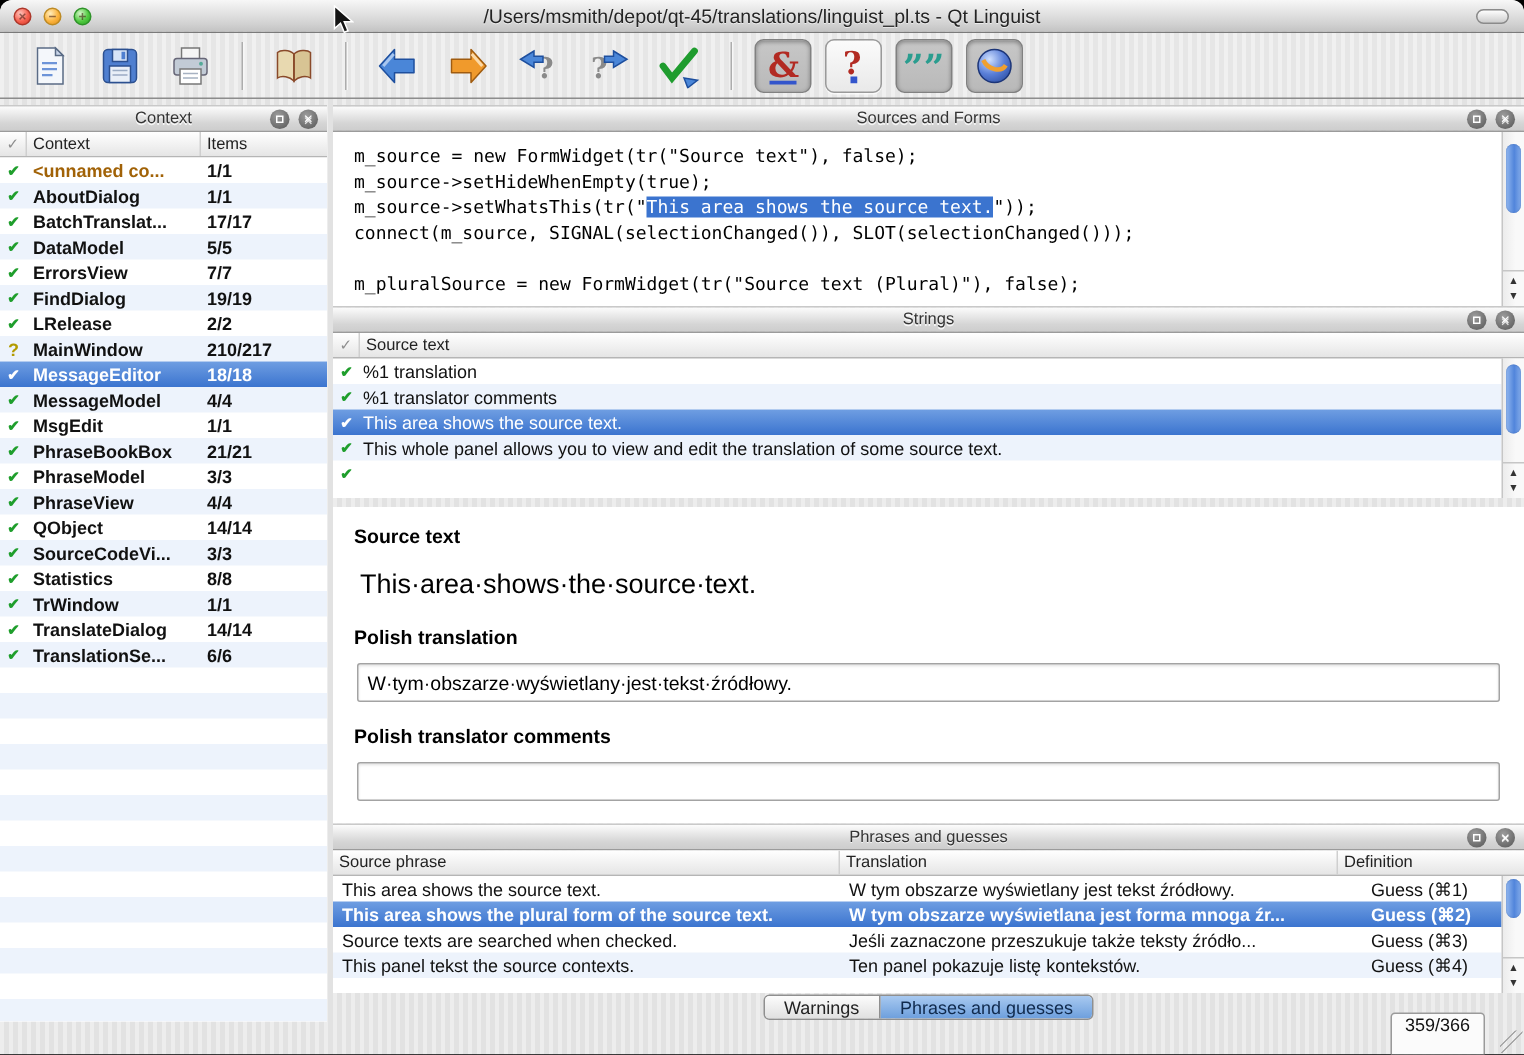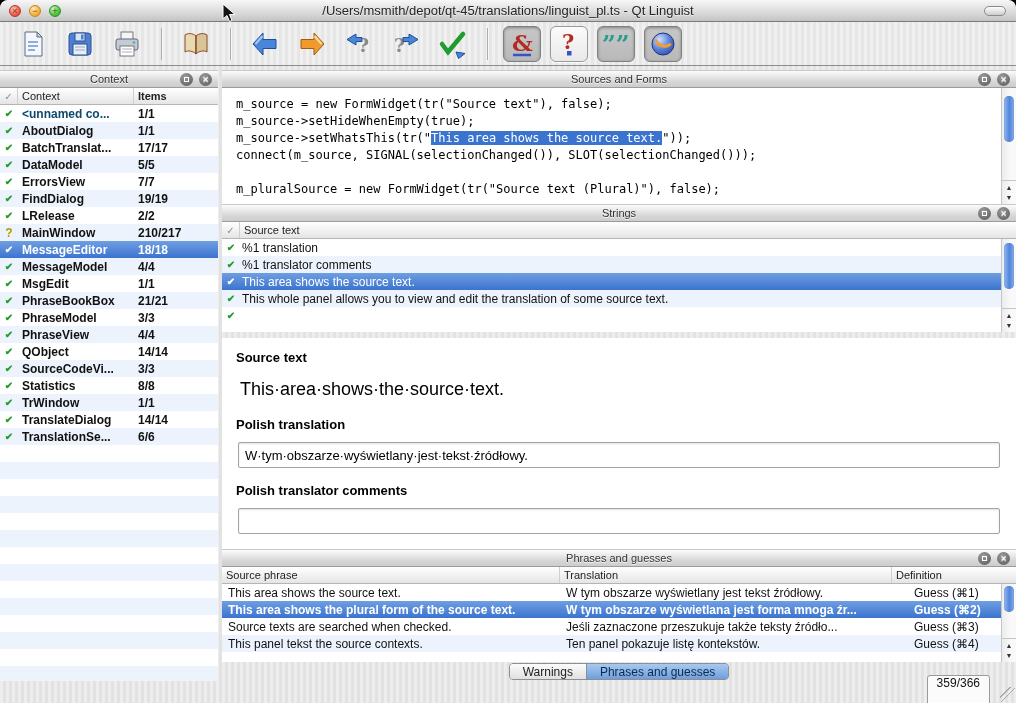--- a/index.html
+++ b/index.html
@@ -47,24 +47,24 @@
   .trow.alt{background:#edf3fc;}
   .trow.sel{background:linear-gradient(#6f9ee2,#3b74cf);color:#fff;}
   .trow.sel .cell{color:#fff;}
   .cell{white-space:nowrap;overflow:hidden;}
   .c-icon{width:18px;text-align:center;font-size:10px;color:#1f9e2c;font-weight:bold;flex:none;}
   .c-icon.unfinished{color:#b39b00;font-size:12px;}
   
   .ctx-body{flex:1;overflow:hidden;background:#fff;display:flex;flex-direction:column;}
   .left-dock .trow{font-weight:bold;}
   .c-ctx{width:116px;padding-left:4px;flex:none;}
-  .c-ctx.green{color:#0c4a6e;}
+  .c-ctx.green{color:#a16207;}
   .c-items{flex:1;padding-left:4px;}
   .h-ctx{width:116px;flex:none;}
-  .h-items{flex:1;border-right:none;font-weight:bold;}
+  .h-items{flex:1;border-right:none;}
   
   .sources-content{height:116px;flex:none;background:#fff;position:relative;overflow:hidden;}
   .code{padding:8px 20px 0 14px;font-family:"DejaVu Sans Mono",monospace;font-size:12px;line-height:17px;color:#000;}
   .code-line{height:17px;white-space:pre;overflow:hidden;}
   .code .hl{background:#3b74cf;color:#fff;}
   
   .strings-content{height:110px;flex:none;background:#fff;position:relative;overflow:hidden;display:flex;flex-direction:column;}
   .str-body{flex:1;display:flex;flex-direction:column;padding-right:15px;}
   .c-text{flex:1;padding-left:2px;}
   .h-text{flex:1;border-right:none;}

